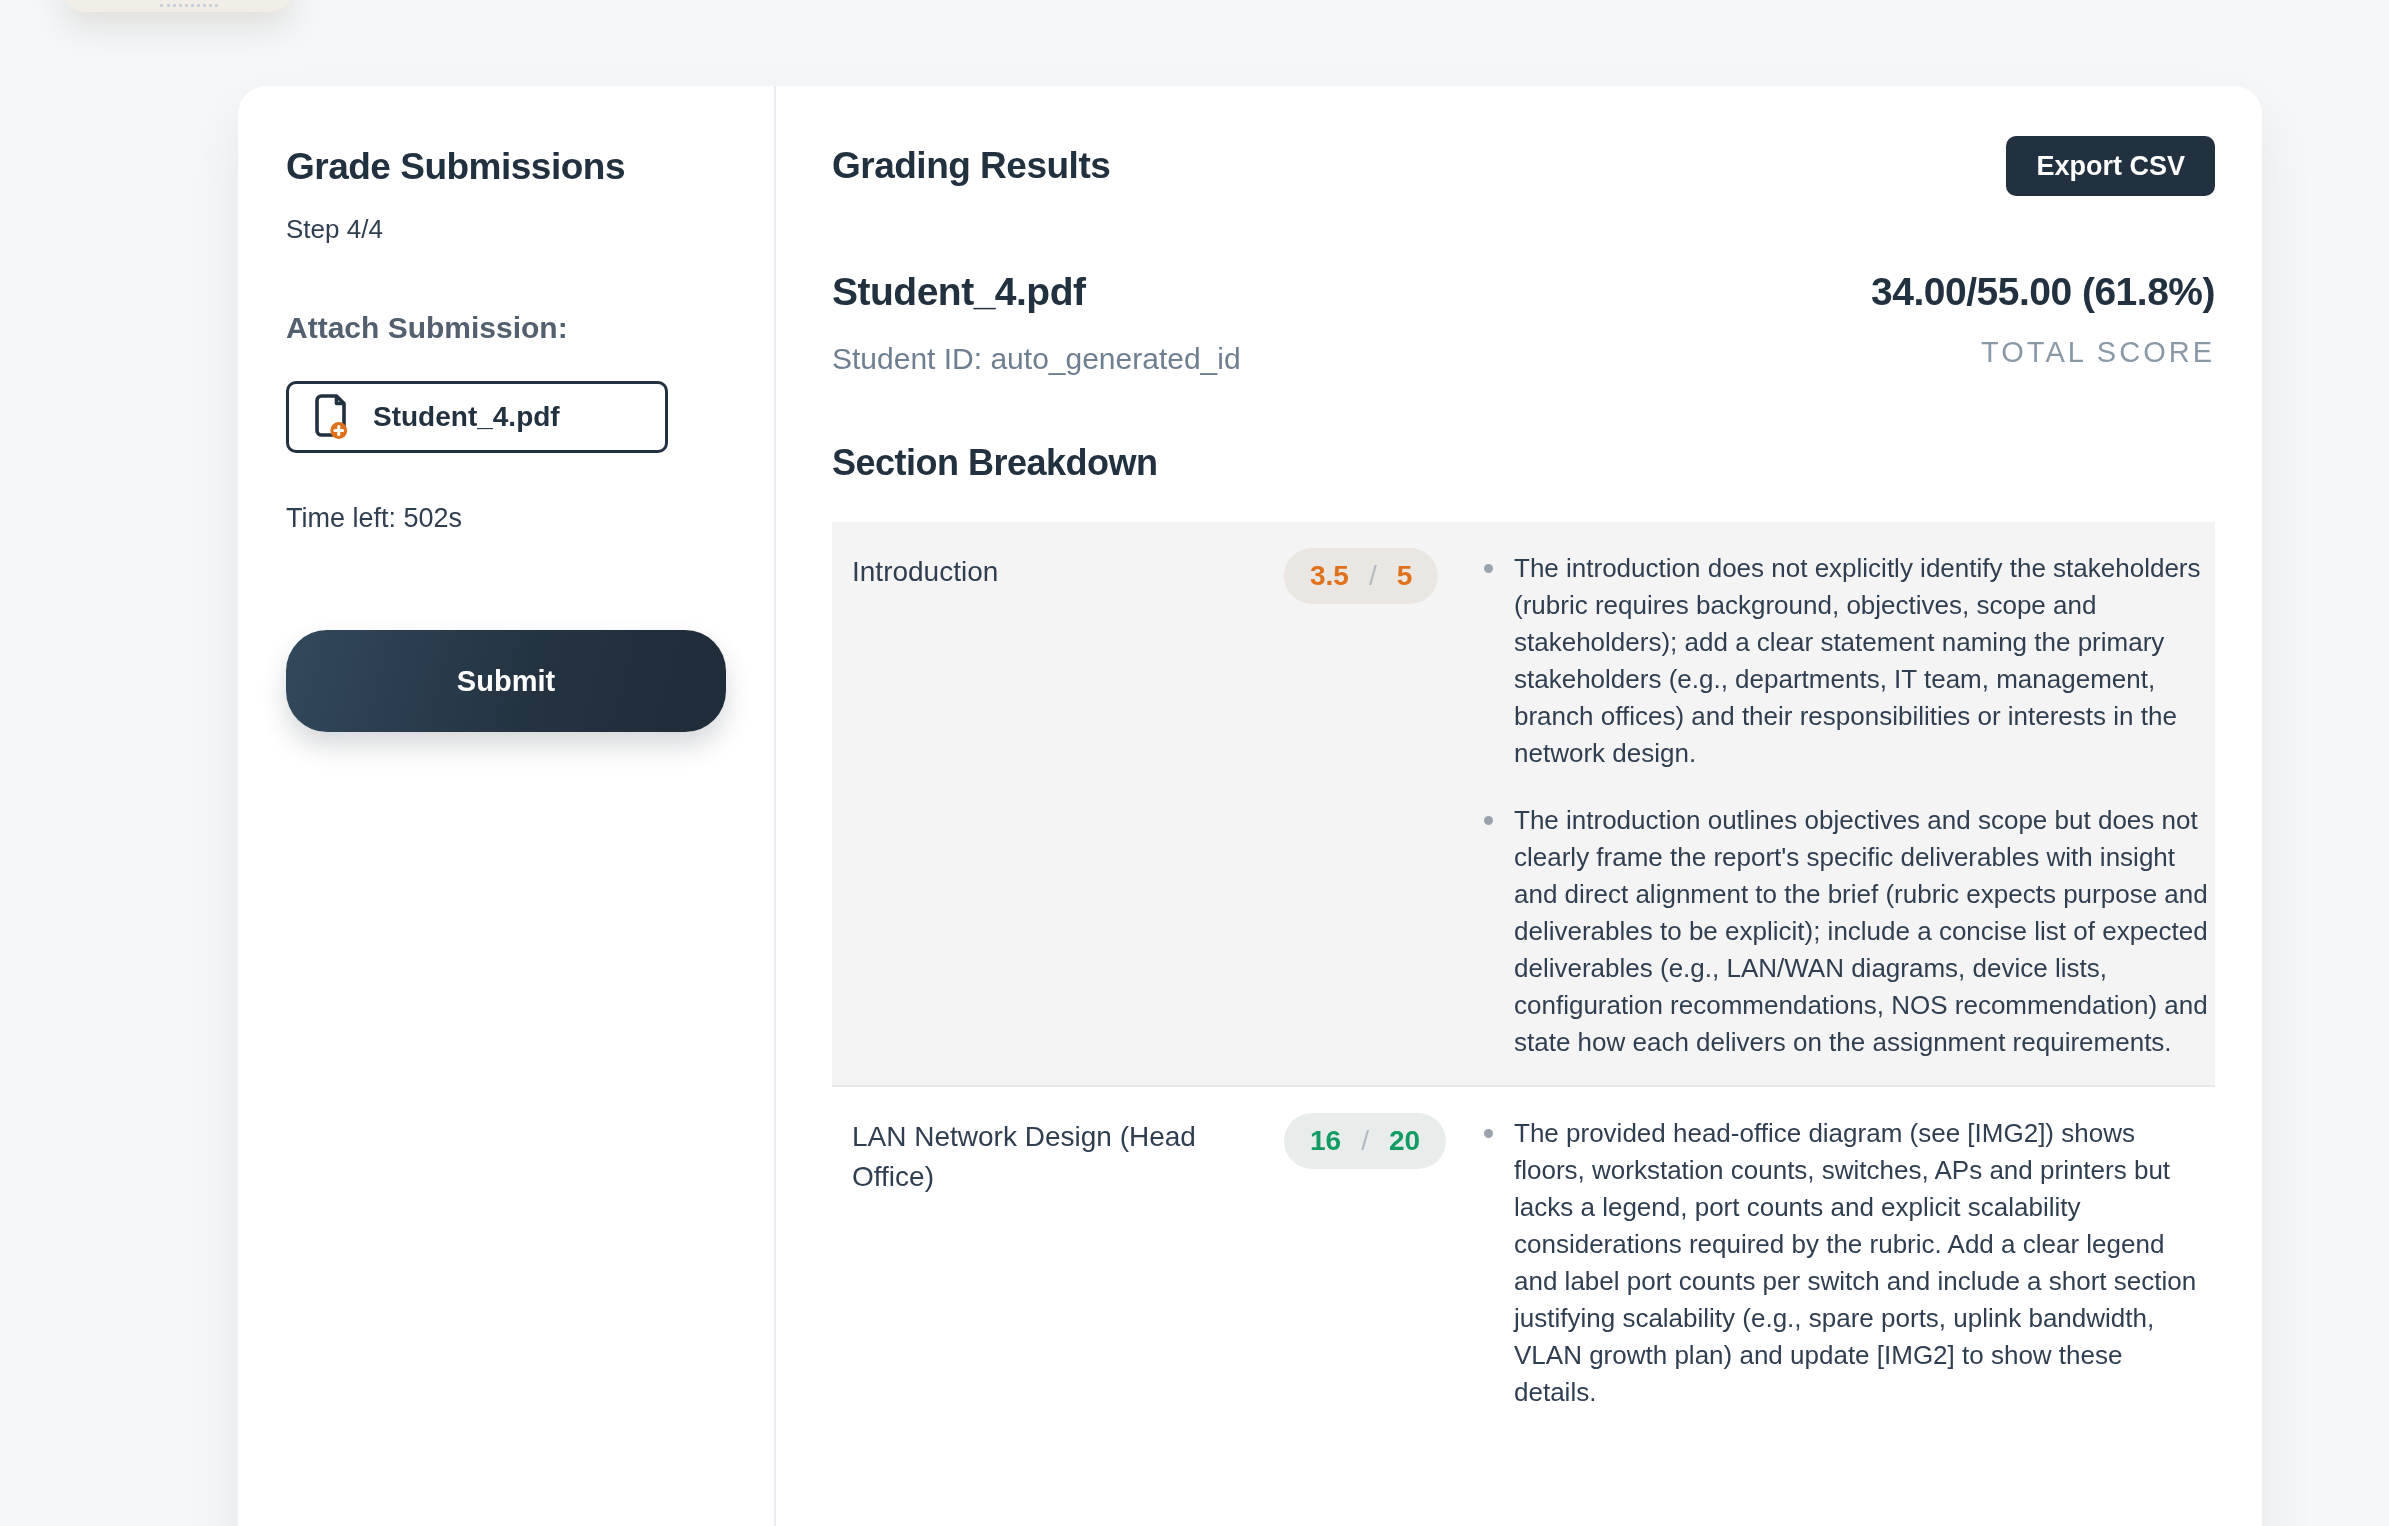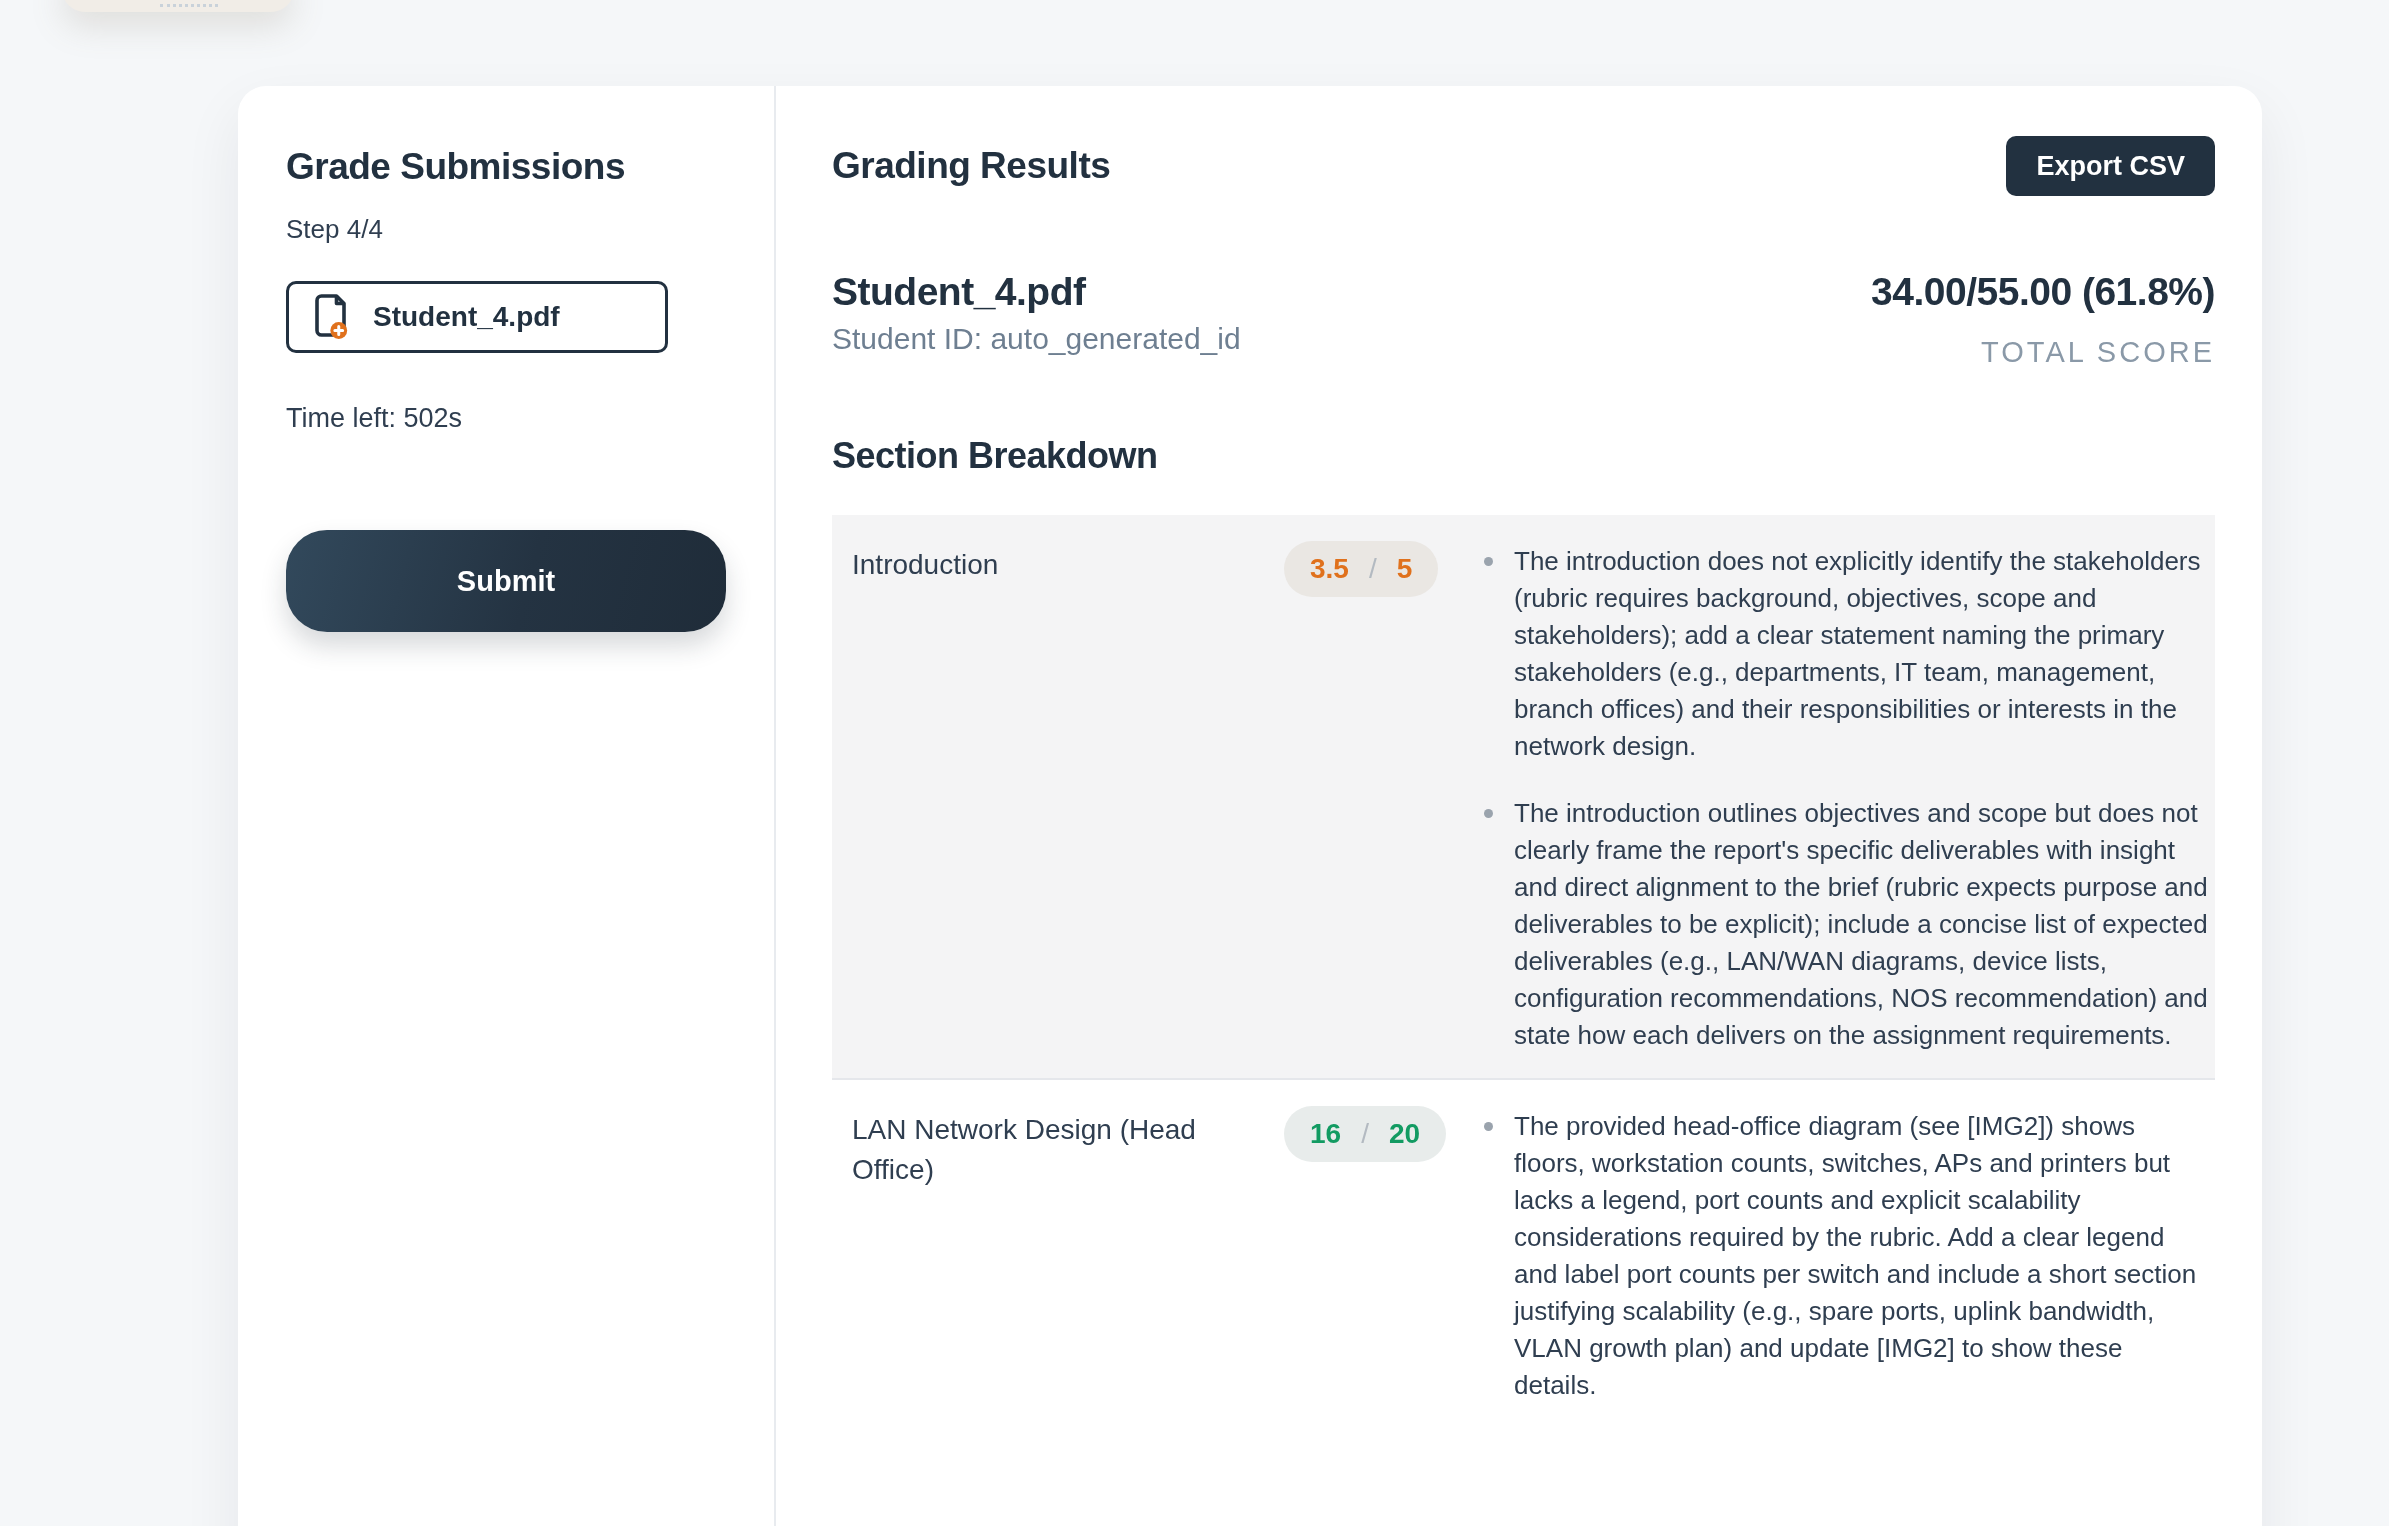--- a/index.html
+++ b/index.html
@@ -67,21 +67,21 @@
   .main-header { display: flex; align-items: center; justify-content: space-between; }
   .main-title { font-size: 37px; font-weight: bold; letter-spacing: -0.5px; }
   .export-btn {
     height: 60px; padding: 0 30px; border: none; cursor: pointer;
     border-radius: 10px; background: #223140; color: #ffffff;
     font-size: 27px; font-weight: bold; font-family: inherit;
   }
 
   .student-row { margin-top: 74px; display: flex; justify-content: space-between; align-items: flex-start; }
   .student-file { font-size: 39px; font-weight: bold; letter-spacing: -0.5px; }
-  .student-id   { font-size: 30px; color: #6e7f91; margin-top: 8px; }
+  .student-id   { font-size: 30px; color: #6e7f91; margin-top: 28px; }
   .score-block  { text-align: right; }
   .total-score  { font-size: 39px; font-weight: bold; letter-spacing: -0.5px; }
   .total-label  { font-size: 29px; color: #8a99a8; letter-spacing: 3px; margin-top: 22px; }
 
   .breakdown-title { font-size: 36px; font-weight: bold; margin-top: 66px; letter-spacing: -0.5px; }
 
   
   .table { margin-top: 38px; width: 100%; }
   .thead {
     background: #223140; height: 90px;
@@ -142,20 +142,21 @@
 
   <div class="artifact">
     <div class="dots"></div>
   </div>
 
   <div class="card">
 
     <aside class="sidebar">
       <h1 class="sidebar-title">Grade Submissions</h1>
       <div class="sidebar-step">Step 4/4</div>
+      <h2 class="attach-label">Attach Submission:</h2>
 
       <div class="file-chip">
         <span class="file-icon">
           <svg width="42" height="48" viewBox="0 0 28 32" fill="none">
             <path d="M17 2H7a3 3 0 0 0-3 3v20a3 3 0 0 0 3 3h12a3 3 0 0 0 3-3V7z" stroke="#223140" stroke-width="2.4" stroke-linejoin="round" fill="#ffffff"></path>
             <path d="M17 2v5h5" stroke="#223140" stroke-width="2.4" stroke-linejoin="round" fill="none"></path>
             <circle cx="18.5" cy="25" r="5.6" fill="#e0711c"></circle>
             <path d="M18.5 22.4v5.2M15.9 25h5.2" stroke="#ffffff" stroke-width="2" stroke-linecap="round"></path>
           </svg>
         </span>

